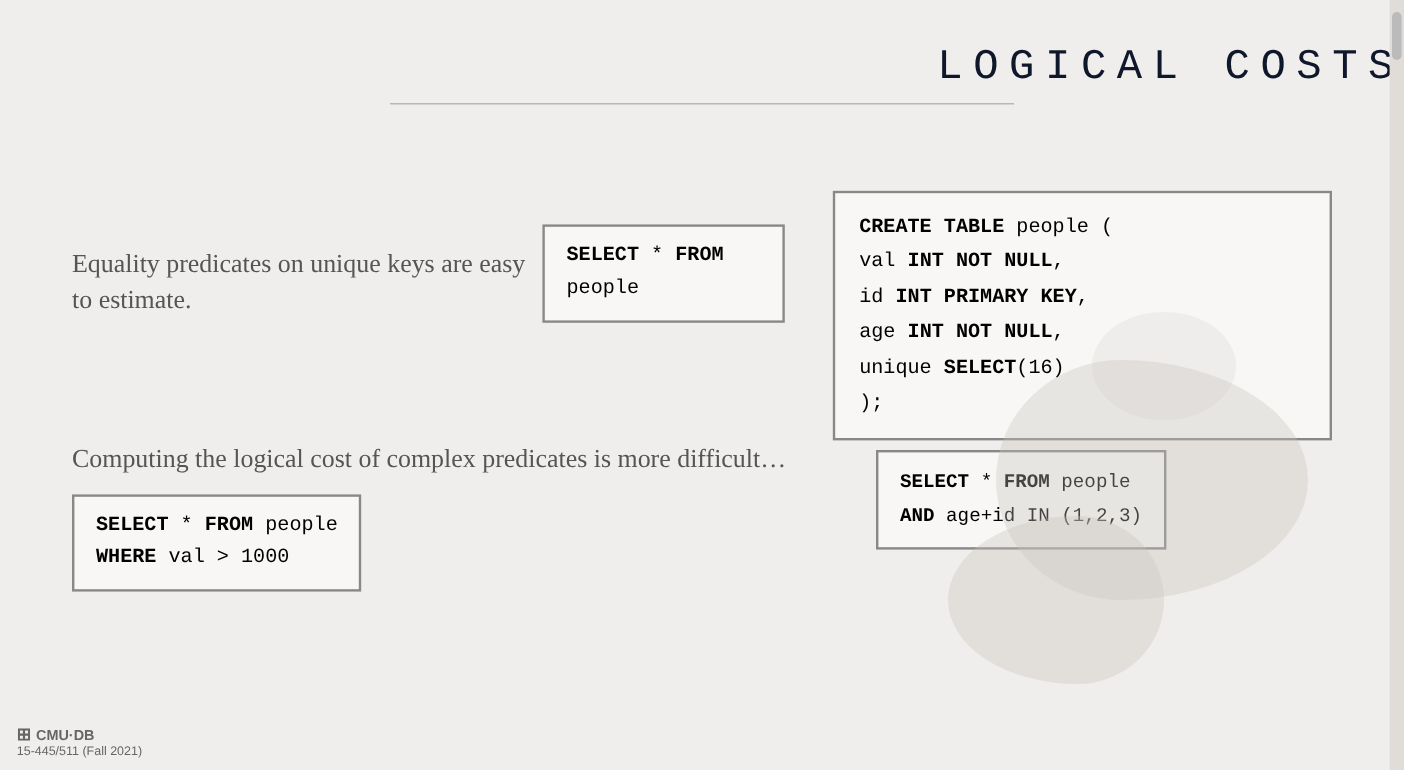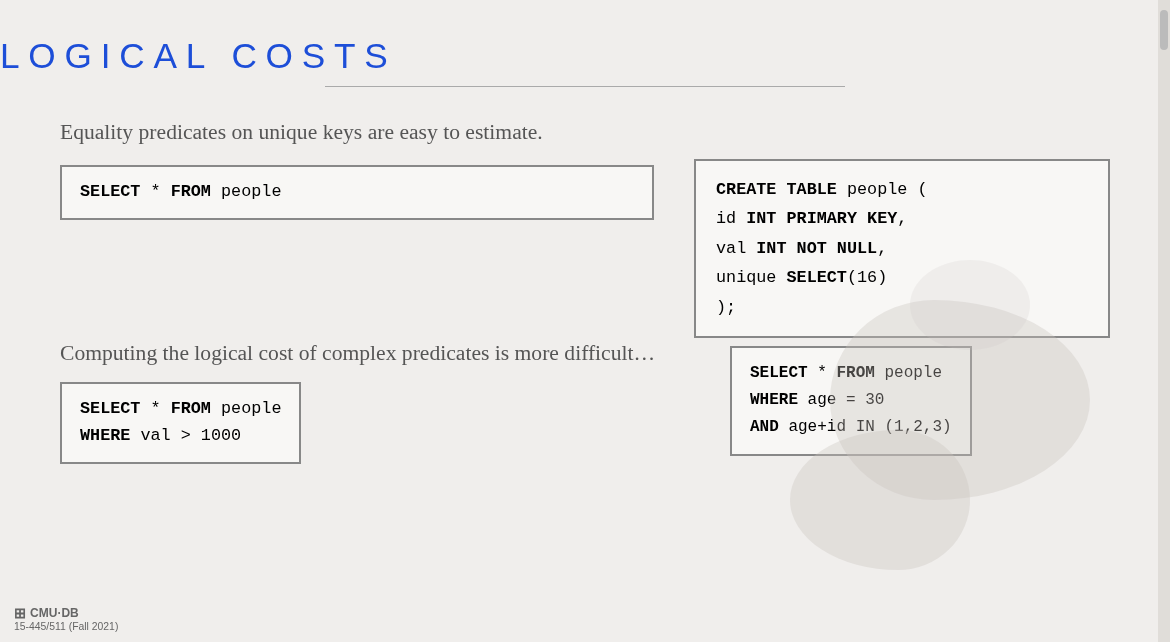--- a/index.html
+++ b/index.html
@@ -31,26 +31,26 @@
       border-radius: 60% 40% 40% 60% / 50% 50% 50% 50%;
     }
     .bg-shape-3 {
       width: 120px; height: 90px;
       top: 260px; right: 140px;
       border-radius: 50%;
       opacity: 0.5;
     }
 
     .page-title {
-      text-align: left;
+      text-align: right;
       letter-spacing: 0.25em;
       font-size: 2.2rem;
-      font-family: Liberation Sans, sans-serif;
+      font-family: Liberation Mono, monospace;
       font-weight: 300;
-      color: #1d4ed8;
+      color: #0f172a;
       padding-top: 36px;
       padding-bottom: 10px;
     }
 
     .title-divider {
       width: 520px;
       margin: 0 auto 30px auto;
       border: none;
       border-top: 1.5px solid #aaa;
     }
@@ -58,22 +58,22 @@
     .main-content {
       display: flex;
       flex-direction: row;
       padding: 0 60px;
       gap: 40px;
     }
 
     .left-col {
       flex: 1;
       display: flex;
-      flex-direction: column;
       gap: 4px;
+      align-items: center;
     }
 
     .right-col {
       width: 416px;
       flex-shrink: 0;
       margin-top: 42px;
     }
 
     .text-block {
       font-size: 1.35rem;
@@ -207,24 +207,27 @@
       </div>
     </div>
   </div>
 
   <div class="right-col">
     <div class="create-table-box">
       <div>
         <span class="kw">CREATE TABLE</span><span> people (</span>
       </div>
       <div>
+        <span>  val </span><span class="kw">INT NOT NULL</span><span>,</span>
+      </div>
+      <div>
         <span>  id </span><span class="kw">INT PRIMARY KEY</span><span>,</span>
       </div>
       <div>
-        <span>  val </span><span class="kw">INT NOT NULL</span><span>,</span>
+        <span>  age </span><span class="kw">INT NOT NULL</span><span>,</span>
       </div>
       <div>
         <span>  unique </span><span class="kw">SELECT</span><span>(16)</span>
       </div>
       <div>
         <span>);</span>
       </div>
     </div>
   </div>
 </div>
@@ -241,23 +244,20 @@
       </div>
     </div>
   </div>
 
   <div class="bottom-right">
     <div class="complex-query-box">
       <div>
         <span class="kw">SELECT</span><span> * </span><span class="kw">FROM</span><span> people</span>
       </div>
       <div>
-        <span class="kw">WHERE</span><span> age = 30</span>
-      </div>
-      <div>
         <span class="kw">  AND</span><span> age+id IN (1,2,3)</span>
       </div>
     </div>
   </div>
 </div>
 
 <div class="footer">
   <div class="footer-logo">
     <span class="logo-icon">⊞</span>
     <span>CMU·DB</span>

